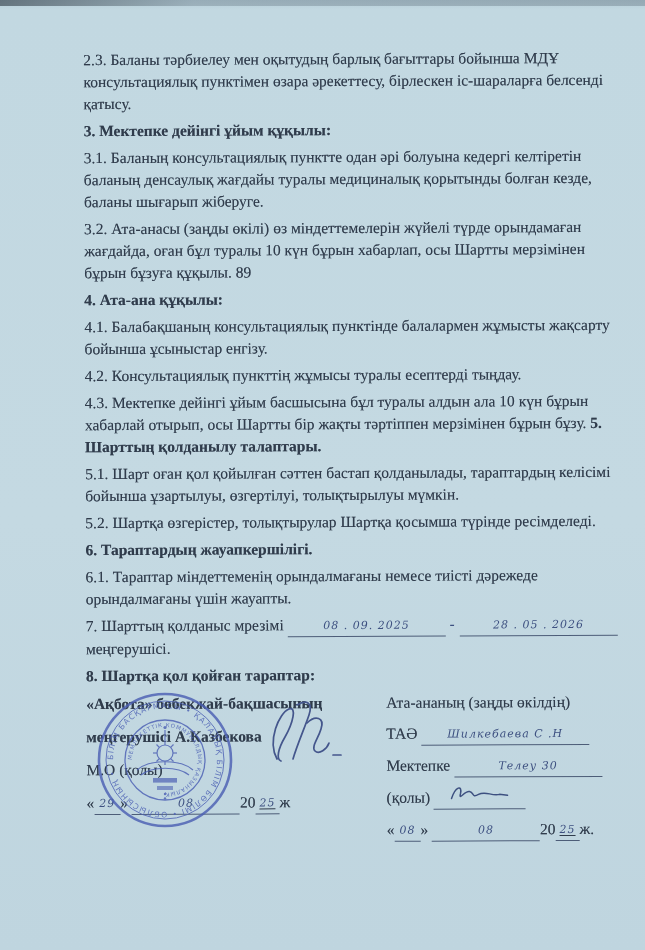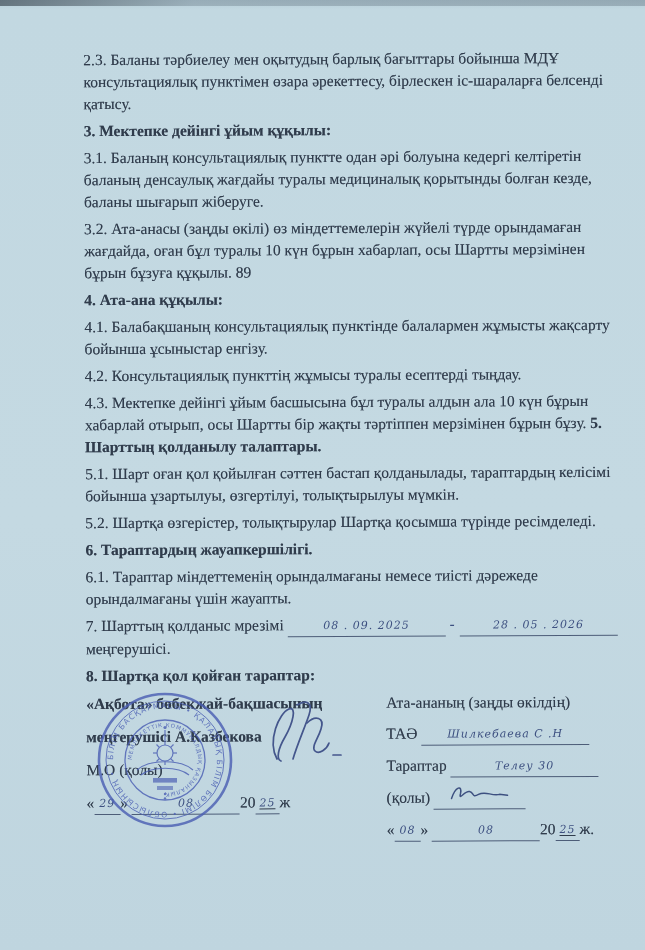--- a/index.html
+++ b/index.html
@@ -108,21 +108,21 @@
         </p>
       </div>
 
       <div class="sign-right">
         <p class="ln">Ата-ананың (заңды өкілдің)</p>
         <p class="ln">
           <span>ТАӘ</span>
           <span class="fill taa"><span class="hw">Шилкебаева С .Н</span></span>
         </p>
         <p class="ln">
-          <span>Тараптар</span>
+          <span>Мектепке</span>
           <span class="fill addr"><span class="hw">Телеу 30</span></span>
         </p>
         <p class="ln">
           <span>(қолы)</span>
           <span class="fill sig">
             <svg class="sig-parent" viewBox="0 0 64 22" style="margin-left:0;">
               <path d="M4,16 C8,4 15,2 13,11 C11,19 17,8 22,9 C27,10 24,16 31,12 C38,8 44,14 52,12 L60,13" fill="none" stroke="#3d5080" stroke-width="1.5" stroke-linecap="round"></path>
             </svg>
           </span>
         </p>

